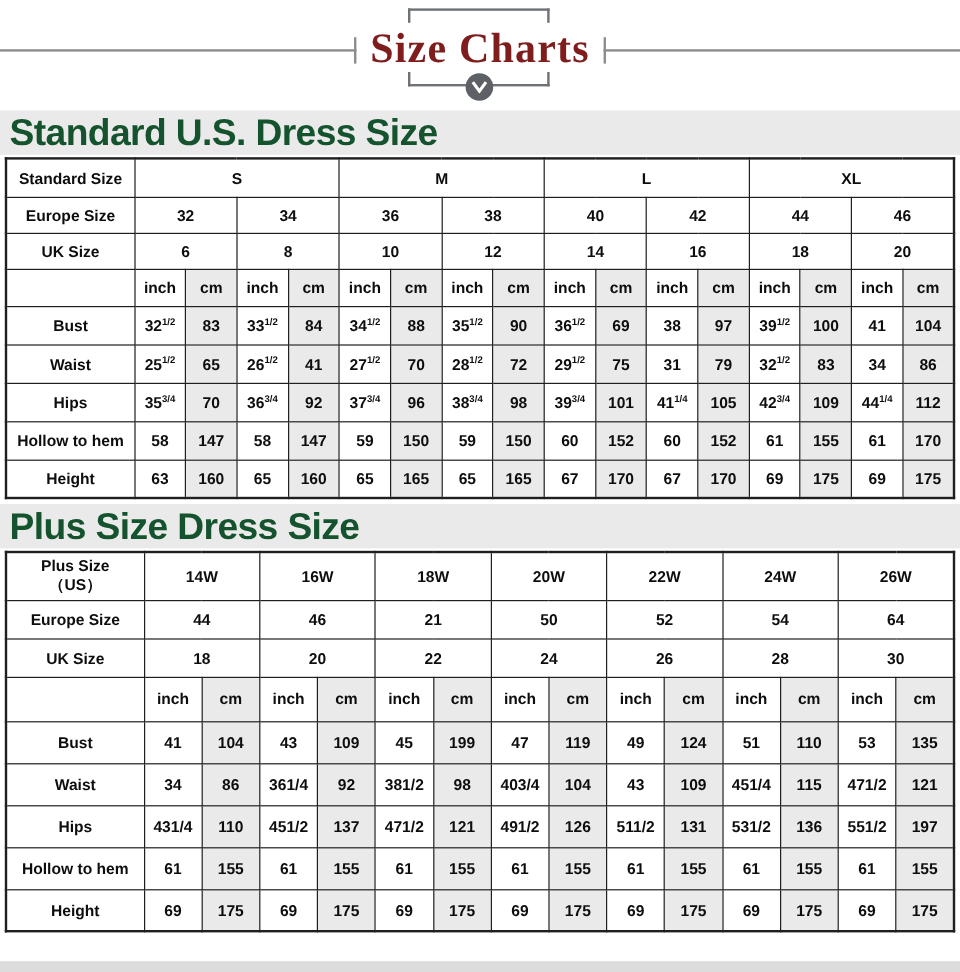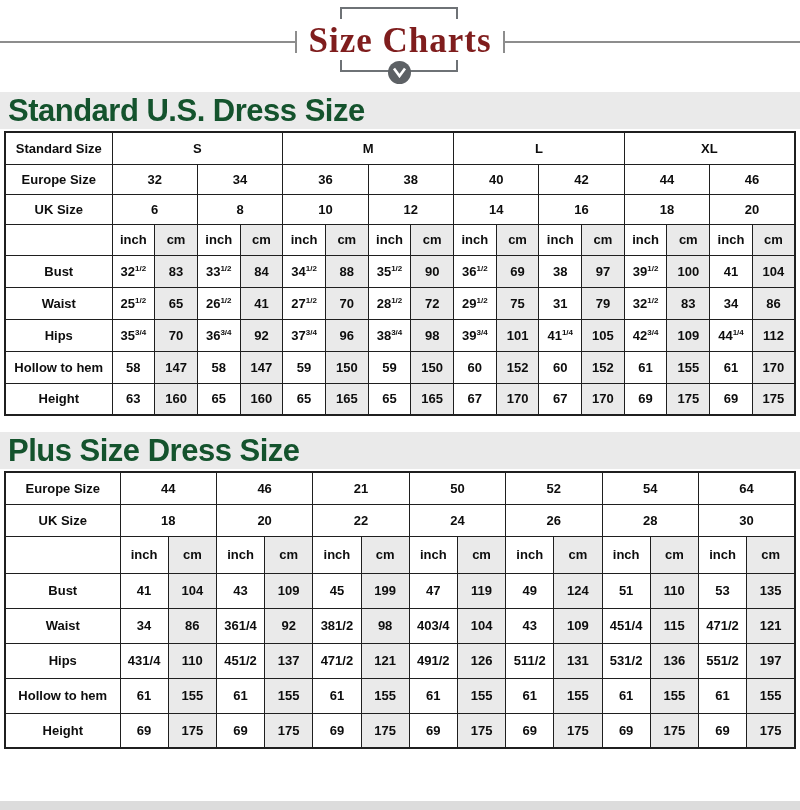--- a/index.html
+++ b/index.html
@@ -268,21 +268,21 @@
         <td colspan="1">67</td>
         <td colspan="1" class="shade">170</td>
         <td colspan="1">69</td>
         <td colspan="1" class="shade">175</td>
         <td colspan="1">69</td>
         <td colspan="1" class="shade">175</td>
       </tr>
 </tbody>
   </table>
 
-<div class="band" style="margin-top:16px;">
+<div class="band" style="margin-top:4px;">
   <h2>Plus Size Dress Size</h2>
 </div>
 
 <table class="t2">
   <colgroup>
     <col class="label">
     <col>
       <col>
       <col>
       <col>
@@ -291,20 +291,33 @@
       <col>
       <col>
       <col>
       <col>
       <col>
       <col>
       <col>
       <col>
   </colgroup>
   <tbody>
+      <tr class="head">
+    <th class="corner2">
+      <div>Plus Size</div>
+      <div>（US）</div>
+    </th>
+  <td colspan="2">14W</td>
+        <td colspan="2">16W</td>
+        <td colspan="2">18W</td>
+        <td colspan="2">20W</td>
+        <td colspan="2">22W</td>
+        <td colspan="2">24W</td>
+        <td colspan="2">26W</td>
+      </tr>
   <tr>
     <th>Europe Size</th>
   <td colspan="2">44</td>
         <td colspan="2">46</td>
         <td colspan="2">21</td>
         <td colspan="2">50</td>
         <td colspan="2">52</td>
         <td colspan="2">54</td>
         <td colspan="2">64</td>
       </tr>

